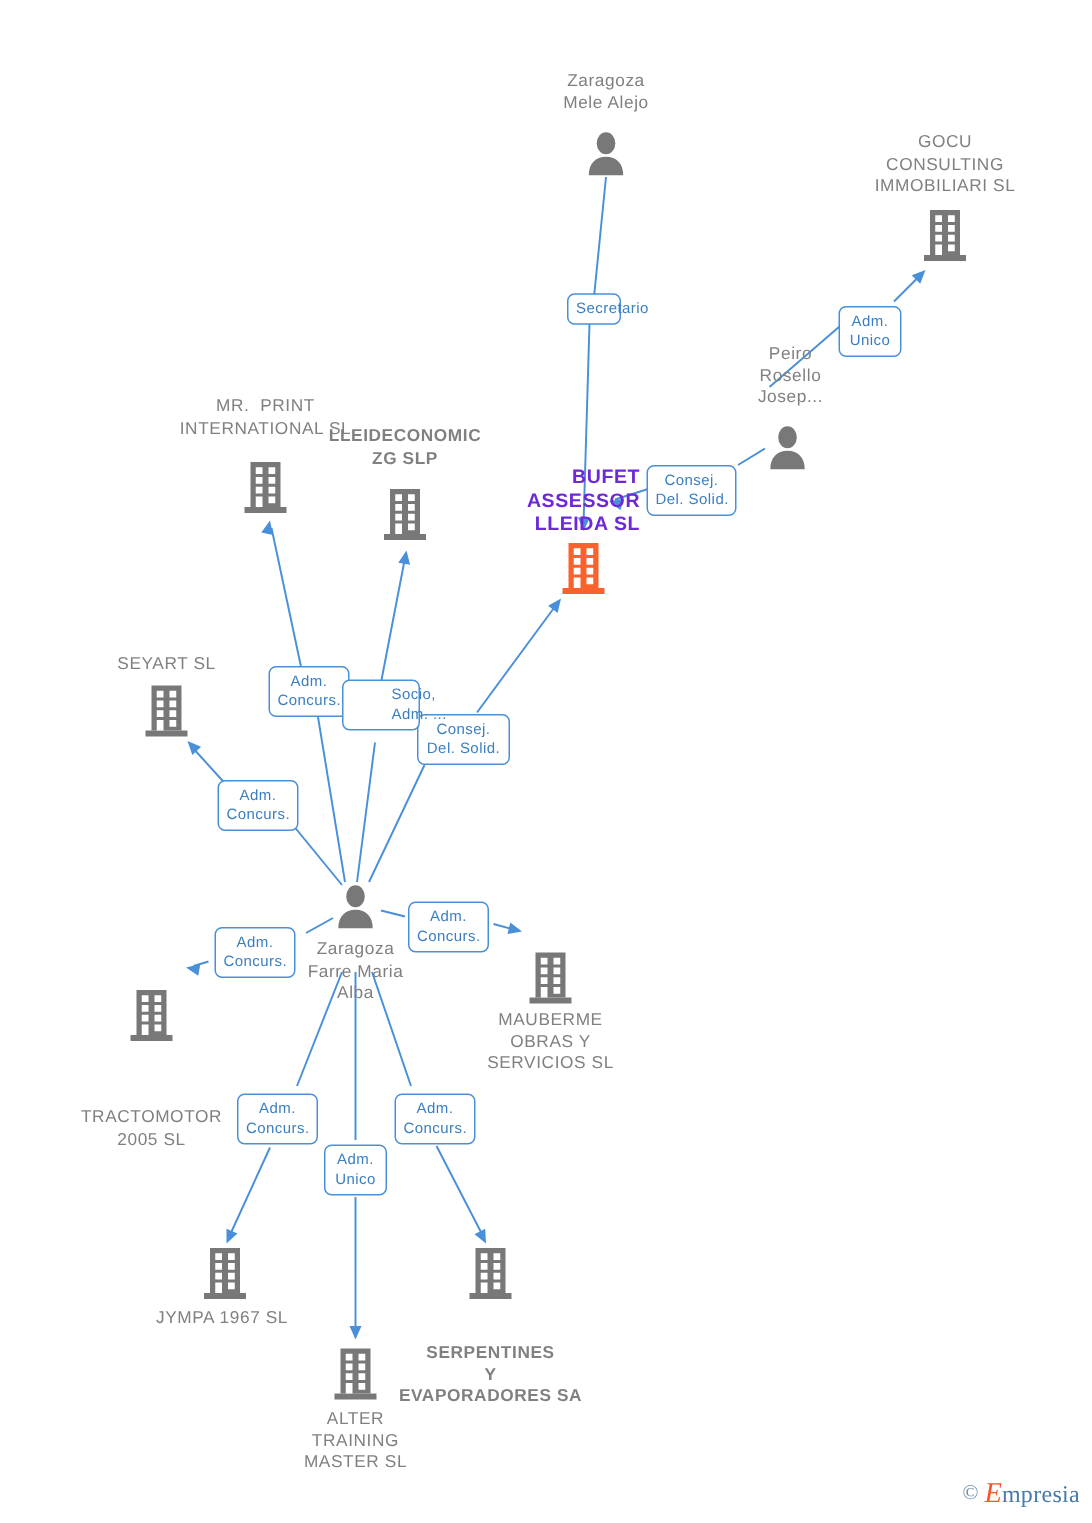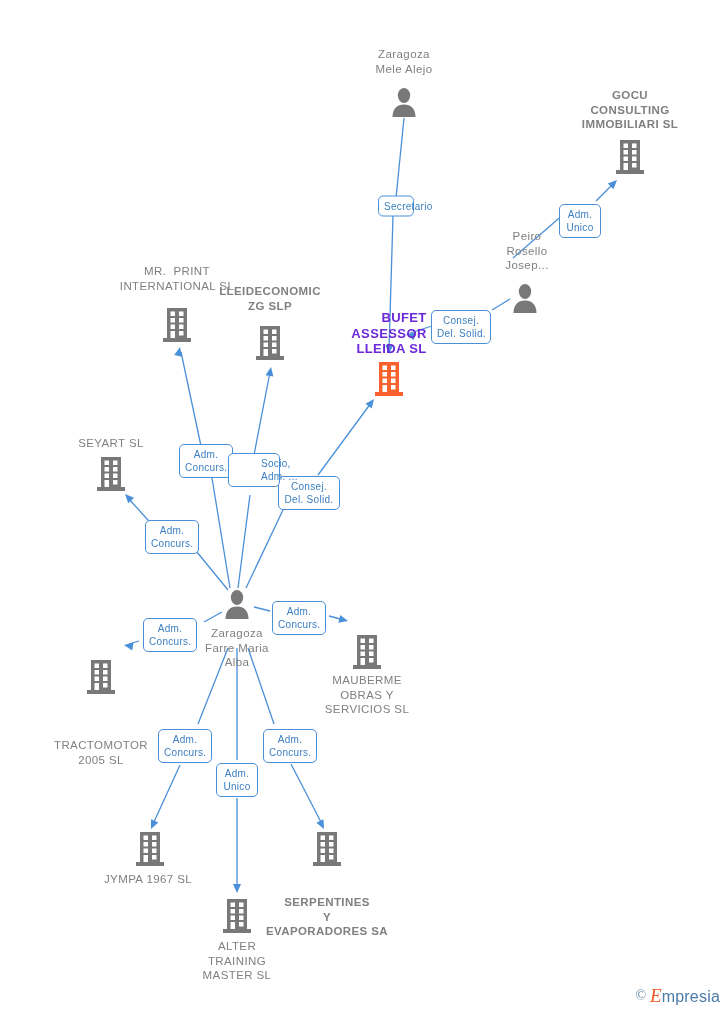--- a/index.html
+++ b/index.html
@@ -86,21 +86,21 @@
   }
   .watermark .wm-e {
     color: #f05a28;
     font-style: italic;
     font-size: 19px;
     font-family: "Liberation Serif", serif;
   }
   .watermark .wm-rest {
     color: #4a7aa8;
     font-size: 16px;
-    font-family: Liberation Sans, sans-serif;
+    font-family: Liberation Serif, serif;
     letter-spacing: 0.2px;
   }
 </style>
 </head>
 <body>
 
 <div id="canvas">
 
   <svg id="edges" viewBox="0 0 728 1015">
       <path d="M404,118 L396,198 M393,216 L389,350" stroke="#4a90d9" stroke-width="1.3" fill="none"></path>
@@ -144,21 +144,21 @@
             <rect x="1" y="31" width="28" height="4" fill="#787878"></rect>
             <rect x="8.5" y="4.5" width="4.5" height="4.5" fill="#ffffff"></rect>
             <rect x="17" y="4.5" width="4.5" height="4.5" fill="#ffffff"></rect>
             <rect x="8.5" y="11" width="4.5" height="4.5" fill="#ffffff"></rect>
             <rect x="17" y="11" width="4.5" height="4.5" fill="#ffffff"></rect>
             <rect x="8.5" y="17.5" width="4.5" height="4.5" fill="#ffffff"></rect>
             <rect x="17" y="17.5" width="4.5" height="4.5" fill="#ffffff"></rect>
             <rect x="8.5" y="24" width="4.5" height="7" fill="#ffffff"></rect>
             <rect x="17" y="24" width="4.5" height="4.5" fill="#ffffff"></rect>
           </svg></div>
-        <div class="node-label" style="left: 630px; top: 88px; font-weight: bold;">GOCU
+        <div class="node-label" style="left: 630px; top: 88px;">GOCU
 CONSULTING
 IMMOBILIARI SL</div>
       </div>
       <div class="node" style="left: 0px; top: 0px;">
         <div class="node-icon" style="left: 525px; top: 298px;"><svg width="28" height="30" viewBox="0 0 28 30">
             <ellipse cx="14" cy="8.5" rx="6.2" ry="7.4" fill="#787878"></ellipse>
             <path d="M2.5 30 C2.5 22 7 17.5 14 17.5 C21 17.5 25.5 22 25.5 30 Z" fill="#787878"></path>
           </svg></div>
         <div class="node-label" style="left: 527px; top: 229px;">Peiro
 Rosello

